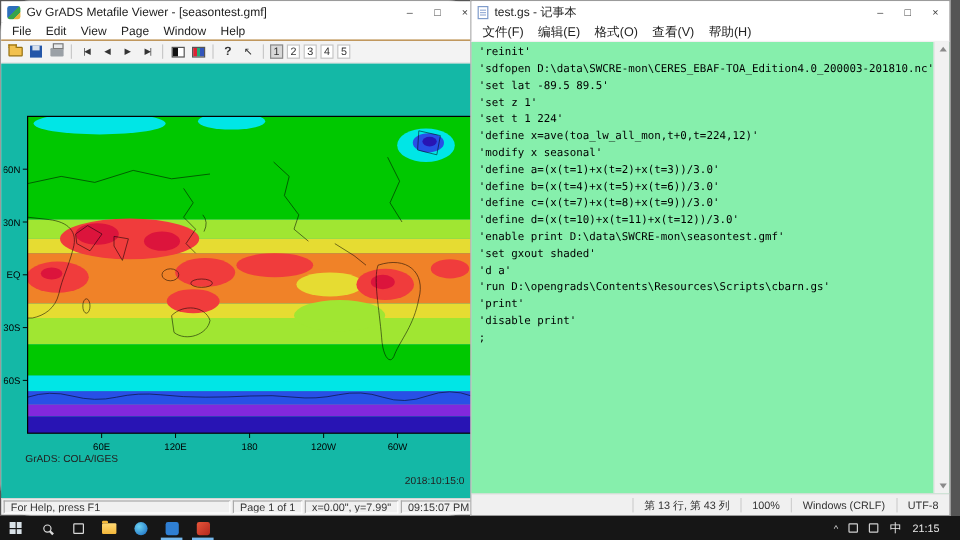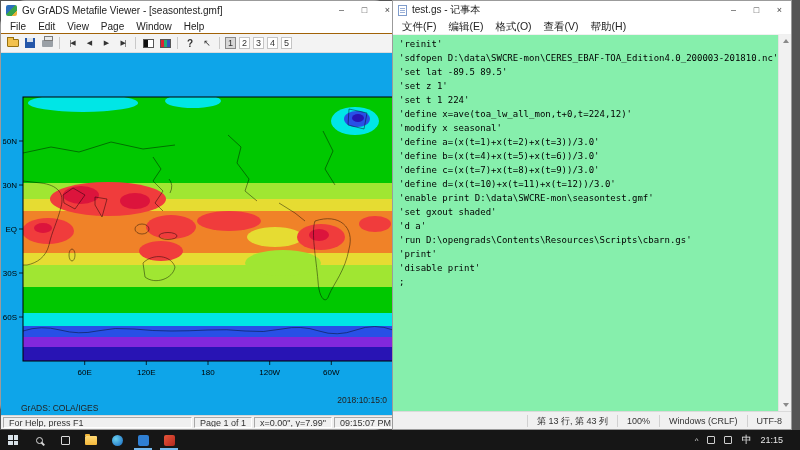--- a/index.html
+++ b/index.html
@@ -30,23 +30,23 @@
   .ic-floppy::before { content:""; position:absolute; top:0; left:2px; width:6px; height:4px; background:#d8e0ec; }
   .ic-printer { width:11px; height:7px; background:#9aa0a6; border-radius:1px; position:relative; }
   .ic-printer::before { content:""; position:absolute; top:-4px; left:2px; width:7px; height:3px; background:#e7e9eb; border:1px solid #7b7b7b; }
   .ic-bw { width:11px; height:9px; background:linear-gradient(90deg,#111 50%,#fff 50%); border:1px solid #555; }
   .ic-colors { width:11px; height:9px; background:linear-gradient(90deg,#d23 0 33%,#2a7 33% 66%,#35b 66%); border:1px solid #555; }
   .pg { min-width:11px; padding:0 2px; text-align:center; font-size:9px; color:#333; border:1px solid #c4c4c4; background:#fff; margin:0 1px; }
   .pg.active { background:#d8d8d8; border-color:#8a8a8a; }
   .nav-btn { font-size:7px; letter-spacing:-1px; }
 
   
-  .grads-client { position:relative; flex:1; background:#0ea5e9; overflow:hidden; }
+  .grads-client { position:relative; flex:1; background:#14b8a6; overflow:hidden; }
   .map-svg { position:absolute; left:2px; top:42px; }
-  .plot-footer-left { position:absolute; left:20px; bottom:2px; font-size:8.5px; color:#222; }
+  .plot-footer-left { position:absolute; left:20px; bottom:28px; font-size:8.5px; color:#222; }
   .plot-footer-right { position:absolute; right:12px; bottom:10px; font-size:8.5px; color:#222; }
 
   
   .statusbar { flex:none; height:14px; background:#f0f0f0; border-top:1px solid #d5d5d5; display:flex; align-items:center; font-size:9px; color:#333; padding:0 2px; gap:2px; }
   .sb-seg { height:11px; line-height:10px; padding:0 5px; border:1px solid; border-color:#a9a9a9 #fff #fff #a9a9a9; white-space:nowrap; overflow:hidden; }
   .sb-help { flex:1; }
 
   
   .np-text { position:relative; flex:1; background:#86efac; overflow:hidden; font-family:"DejaVu Sans Mono", monospace; font-size:9px; line-height:14px; color:#000; padding:2px 14px 0 6px; }
   .np-line { height:14px; white-space:pre; }

